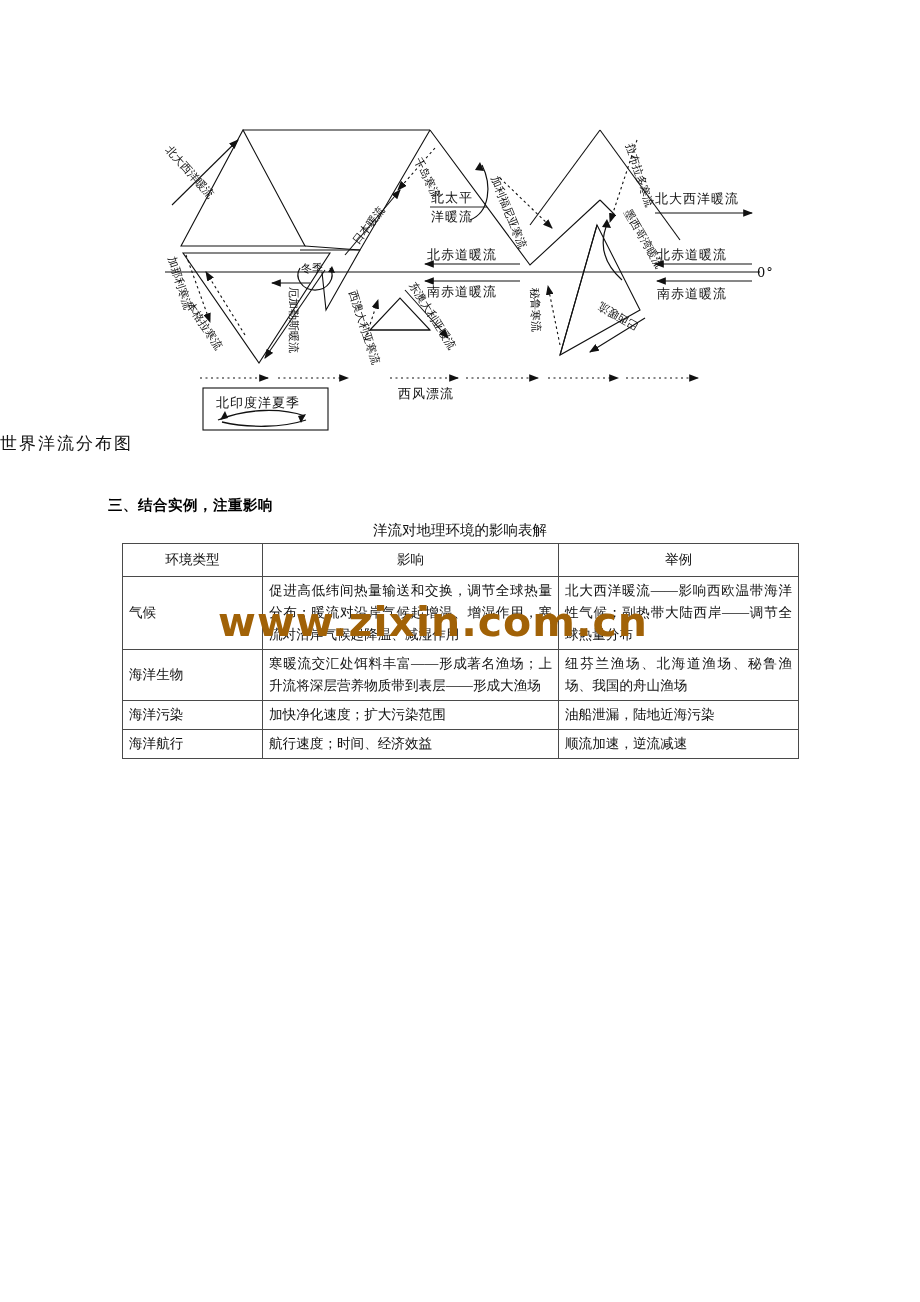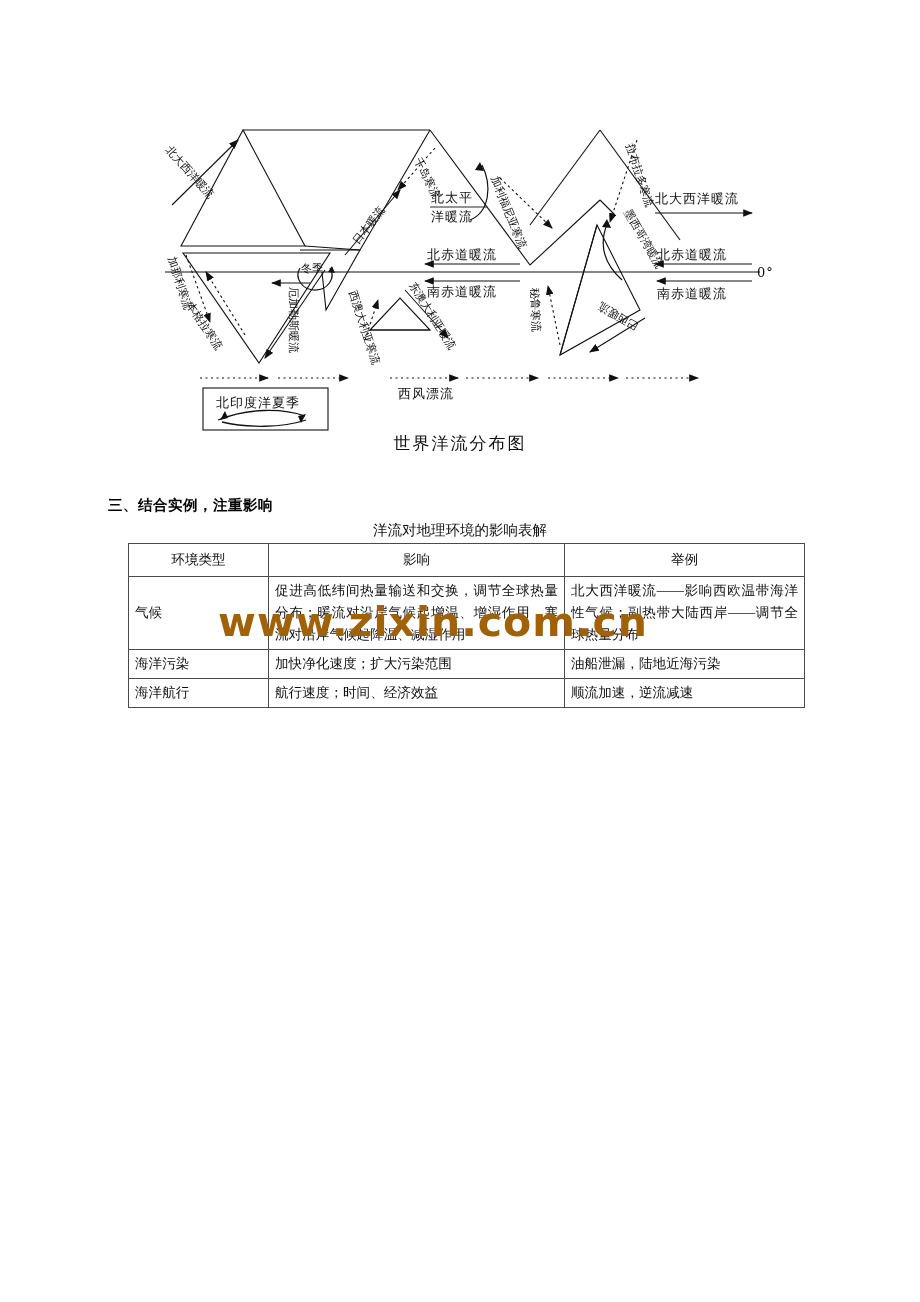--- a/index.html
+++ b/index.html
@@ -28,21 +28,21 @@
     position: absolute;
     left: 0; top: 0;
     width: 920px;
     height: 470px;
   }
   .diagram-caption {
     position: absolute;
     left: 0;
     top: 432px;
     width: 920px;
-    text-align: center;
+    text-align: left;
     font-family: "DejaVu Serif", serif;
     font-size: 17px;
     letter-spacing: 2px;
     color: #111;
   }
 
   
   .section-heading {
     position: absolute;
     left: 108px;
@@ -68,21 +68,20 @@
     position: absolute;
     left: 122px;
     top: 543px;
     width: 676px;
     border-collapse: collapse;
     table-layout: fixed;
     font-size: 13.6px;
     line-height: 1.62;
     color: #111;
     background: transparent;
-    margin-left: 6px;
   }
   #impact-table td, #impact-table th {
     border: 1px solid #4a4a4a;
     vertical-align: middle;
     padding: 3px 6px;
     font-weight: normal;
   }
   #impact-table .col-type { width: 140px; text-align: center; }
   #impact-table .col-impact { width: 296px; text-align: left; }
   #impact-table .col-example { width: 240px; text-align: left; }
@@ -272,20 +271,25 @@
       <td>举例</td>
     </tr>
   </thead>
   <tbody>
     <tr>
       <td class="cell-type tall-cell">气候</td>
       <td class="cell-body tall-cell">促进高低纬间热量输送和交换，调节全球热量分布；暖流对沿岸气候起增温、增湿作用，寒流对沿岸气候起降温、减湿作用</td>
       <td class="cell-body tall-cell">北大西洋暖流——影响西欧温带海洋性气候；副热带大陆西岸——调节全球热量分布</td>
     </tr>
     <tr>
+      <td class="cell-type tall-cell">海洋生物</td>
+      <td class="cell-body tall-cell">寒暖流交汇处饵料丰富——形成著名渔场；上升流将深层营养物质带到表层——形成大渔场</td>
+      <td class="cell-body tall-cell">纽芬兰渔场、北海道渔场、秘鲁渔场、我国的舟山渔场</td>
+    </tr>
+    <tr>
       <td class="cell-type">海洋污染</td>
       <td class="cell-body">加快净化速度；扩大污染范围</td>
       <td class="cell-body">油船泄漏，陆地近海污染</td>
     </tr>
     <tr>
       <td class="cell-type">海洋航行</td>
       <td class="cell-body">航行速度；时间、经济效益</td>
       <td class="cell-body">顺流加速，逆流减速</td>
     </tr>
   </tbody>

